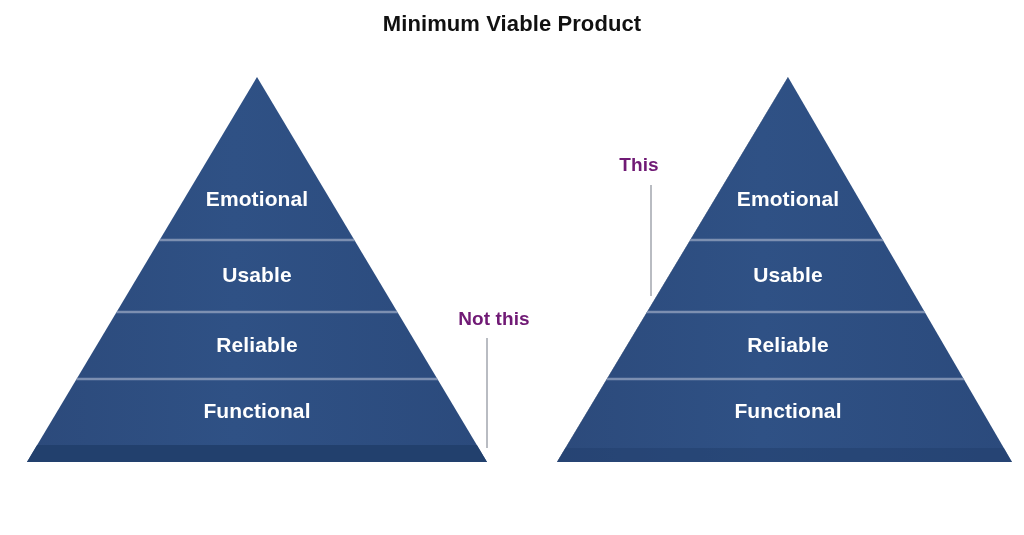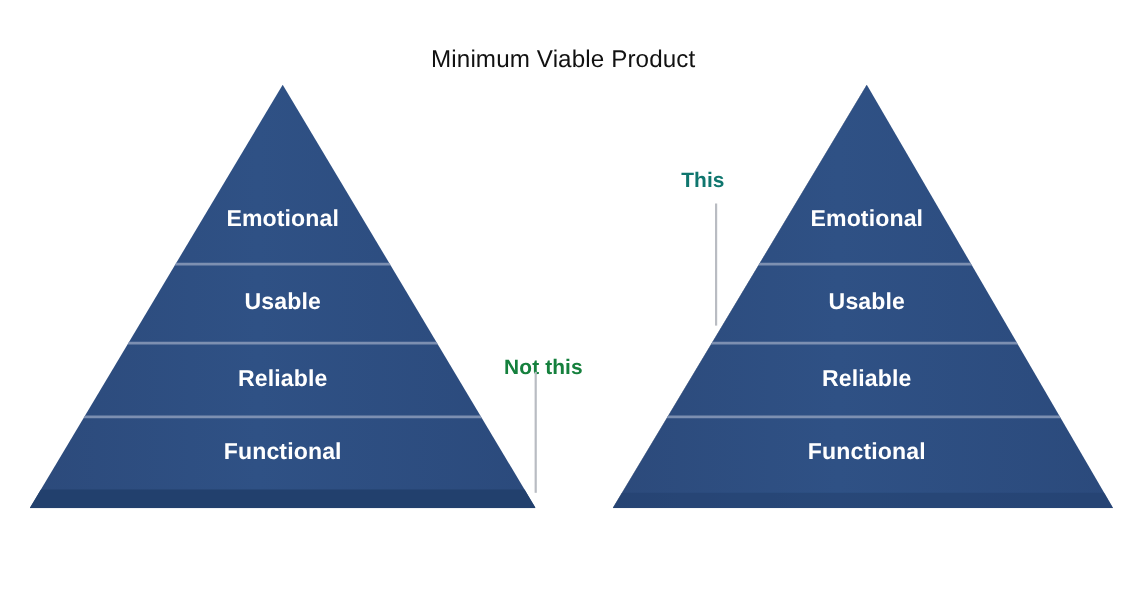--- a/index.html
+++ b/index.html
@@ -21,25 +21,25 @@
     position: absolute;
     left: 0;
     top: 0;
     width: 1024px;
     height: 535px;
   }
 
   .title {
     position: absolute;
     left: 0;
-    top: 41px;
+    top: 11px;
     width: 1024px;
     text-align: center;
     font-size: 22px;
-    font-weight: normal;
+    font-weight: bold;
     color: #111111;
     letter-spacing: 0.1px;
     white-space: nowrap;
   }
 
   .layer-label {
     position: absolute;
     color: #ffffff;
     font-size: 21px;
     font-weight: 700;
@@ -119,17 +119,17 @@
     <div class="layer-label" style="left: 257px; top: 275px; color: rgb(255, 255, 255);">Usable</div>
     <div class="layer-label" style="left: 257px; top: 345px; color: rgb(255, 255, 255);">Reliable</div>
     <div class="layer-label" style="left: 257px; top: 411px; color: rgb(255, 255, 255);">Functional</div>
     <div class="layer-label" style="left: 788px; top: 199px; color: rgb(255, 255, 255);">Emotional</div>
     <div class="layer-label" style="left: 788px; top: 275px; color: rgb(255, 255, 255);">Usable</div>
     <div class="layer-label" style="left: 788px; top: 345px; color: rgb(255, 255, 255);">Reliable</div>
     <div class="layer-label" style="left: 788px; top: 411px; color: rgb(255, 255, 255);">Functional</div>
   </div>
 
 <div id="callouts-layer">
-    <div class="callout-label" style="left: 494px; top: 335px; color: #15803d;">Not this</div>
+    <div class="callout-label" style="left: 494px; top: 319px; color: #701a75;">Not this</div>
     <div class="callout-line" style="left: 486px; top: 338px; height: 110px; background: rgb(185, 188, 194);"></div>
-    <div class="callout-label" style="left: 639px; top: 165px; color: #0f766e;">This</div>
+    <div class="callout-label" style="left: 639px; top: 165px; color: #701a75;">This</div>
     <div class="callout-line" style="left: 650px; top: 185px; height: 111px; background: rgb(185, 188, 194);"></div>
   </div>
 
 </body></html>

